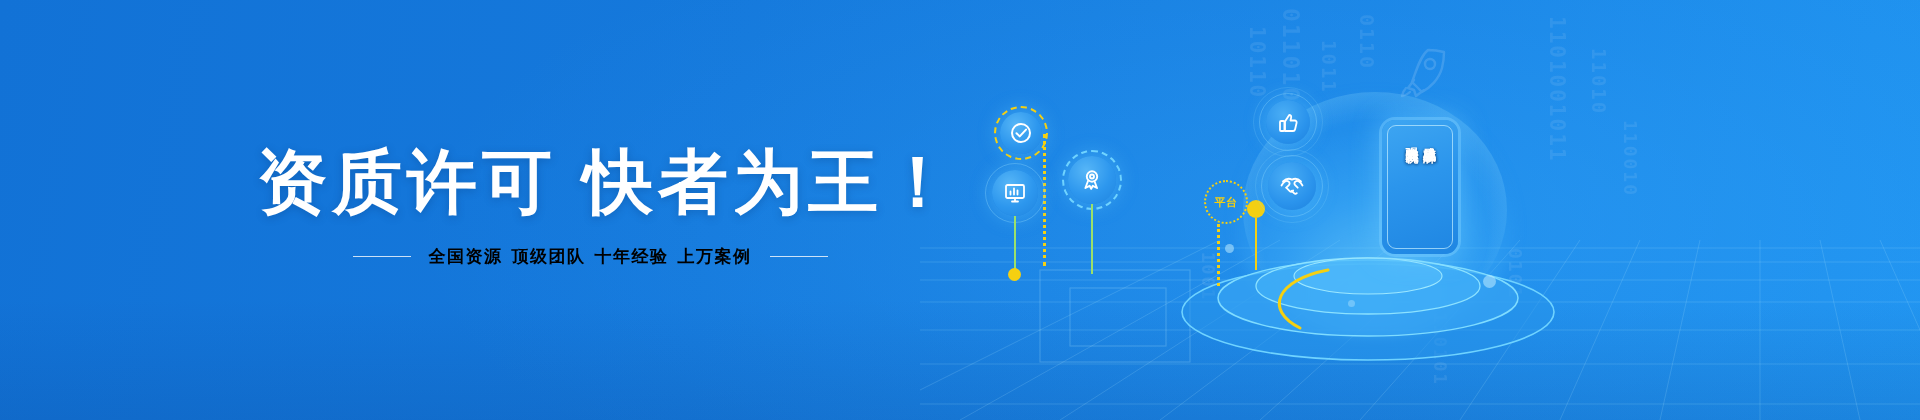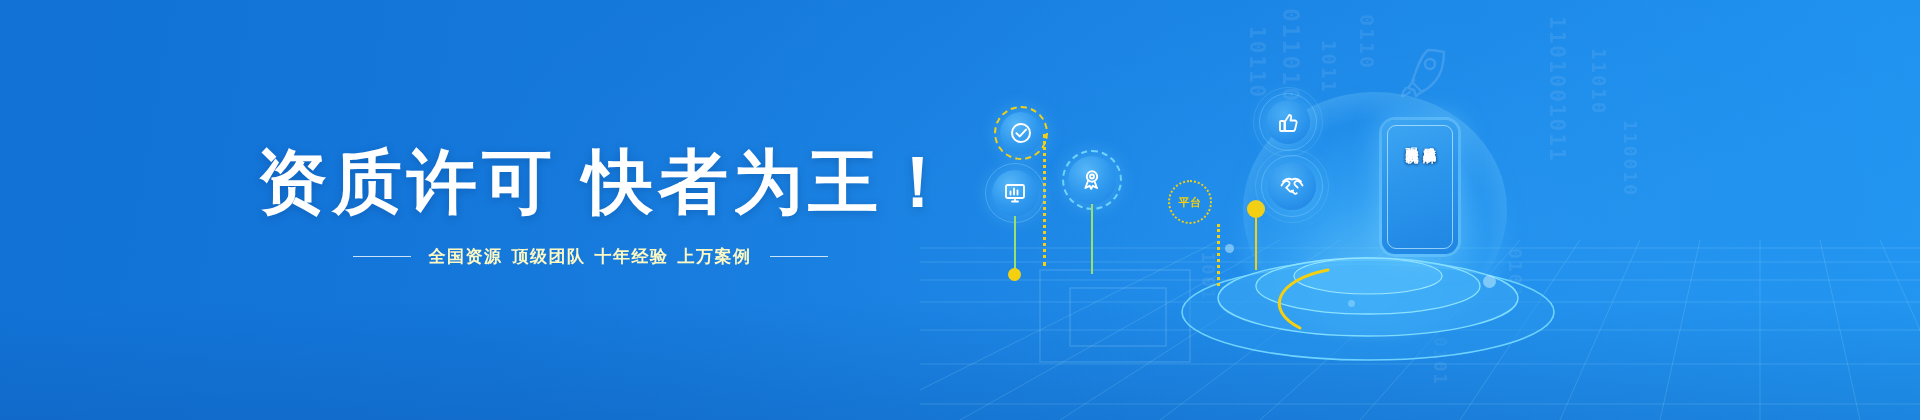--- a/index.html
+++ b/index.html
@@ -59,21 +59,21 @@
 
   
   .rocket{position:absolute;left:1390px;top:42px;opacity:.14;}
 
   
   .copy{position:absolute;left:0;top:0;width:1180px;height:420px;display:flex;flex-direction:column;align-items:center;justify-content:center;padding-bottom:6px;}
   .headline{color:#fff;font-size:70px;font-weight:700;letter-spacing:5px;line-height:1;white-space:nowrap;text-shadow:0 2px 8px rgba(0,50,110,.28);margin-left:35px;}
   .headline .gap{display:inline-block;width:26px;}
   .sub-row{display:flex;align-items:center;gap:18px;margin-top:28px;}
   .rule{width:58px;height:1px;background:rgba(255,255,255,.78);}
-  .subtitle{color:#fef9c3;font-size:17px;font-weight:700;letter-spacing:1.5px;white-space:nowrap;}
+  .subtitle{color:#000000;font-size:17px;font-weight:700;letter-spacing:1.5px;white-space:nowrap;}
   .subtitle .sgap{display:inline-block;width:9px;}
   .cta{margin-top:28px;display:inline-flex;align-items:center;justify-content:center;
     padding:9px 26px 10px;border:1.5px solid rgba(255,255,255,.92);border-radius:22px;
     color:#fff;font-size:17px;font-weight:700;letter-spacing:2px;background:transparent;cursor:pointer;white-space:nowrap;}
 
   
   .sdot{position:absolute;border-radius:50%;background:rgba(190,235,255,.55);}
 </style>
 </head>
 <body>
@@ -181,21 +181,21 @@
     <div class="ico-fill"></div>
     <div class="dash-ring" style="border-color:#6fd3ff;"></div>
     <svg width="28" height="28" viewBox="0 0 28 28" fill="none" stroke="#ffffff" stroke-width="1.9" stroke-linecap="round" stroke-linejoin="round">
       <circle cx="14" cy="10.5" r="5.2"></circle>
         <circle cx="14" cy="10.5" r="2"></circle>
       <path d="M10 15l-2.6 7 4.2-2.2 1.6 3 1.6-3 4.2 2.2L16.4 15"></path>
     </svg>
   </div>
   <div class="pin-stem green" style="left:1091px;top:204px;height:70px;"></div>
 
-  <div class="badge-pt" style="left:1168px;top:180px;font-family:Liberation Mono, monospace;">
+  <div class="badge-pt" style="left:1204px;top:180px;font-family:Liberation Mono, monospace;">
     <span>平台</span>
   </div>
   <div class="pin-stem dot" style="left:1217px;top:224px;height:62px;"></div>
   <div class="pin-stem" style="left:1255px;top:218px;height:52px;"></div>
   <div class="pin-head" style="left:1247px;top:200px;width:18px;height:18px;background:#f5d011;"></div>
 
   <div class="ico" style="left:1266px;top:100px;width:44px;height:44px;">
     <div class="ico-fill" style="background:radial-gradient(circle at 40% 32%,#4aaef5 0%,#2a93ec 60%,#1d81dd 100%);"></div>
     <div class="glow-ring"></div>
     <div class="glow-ring2"></div>

